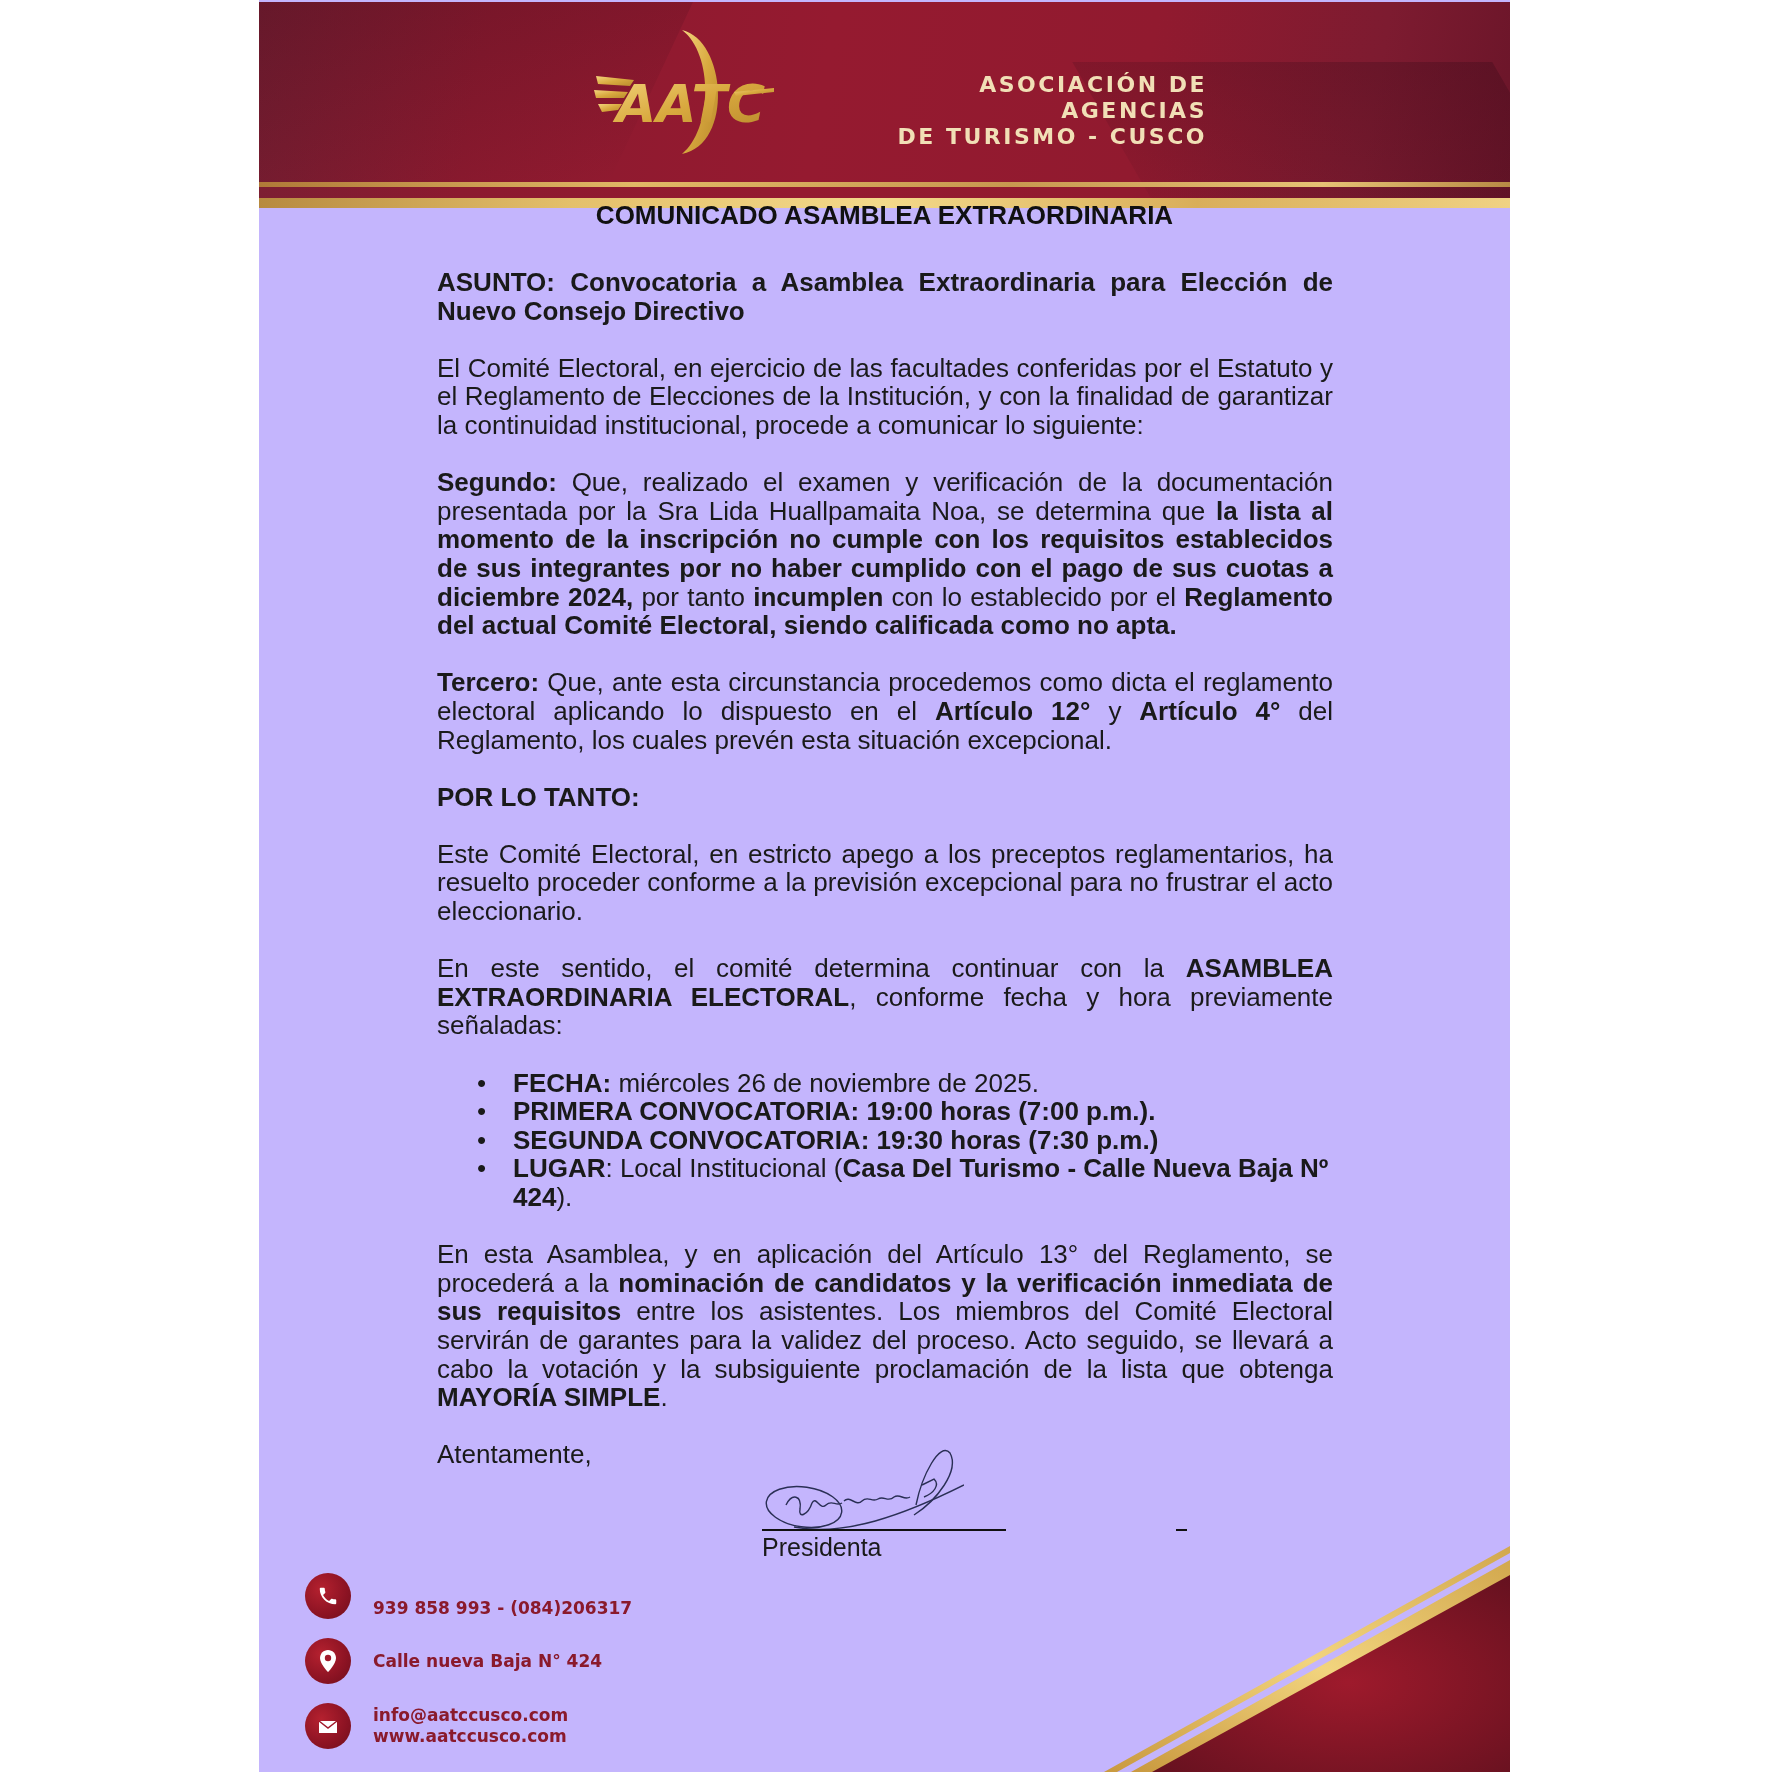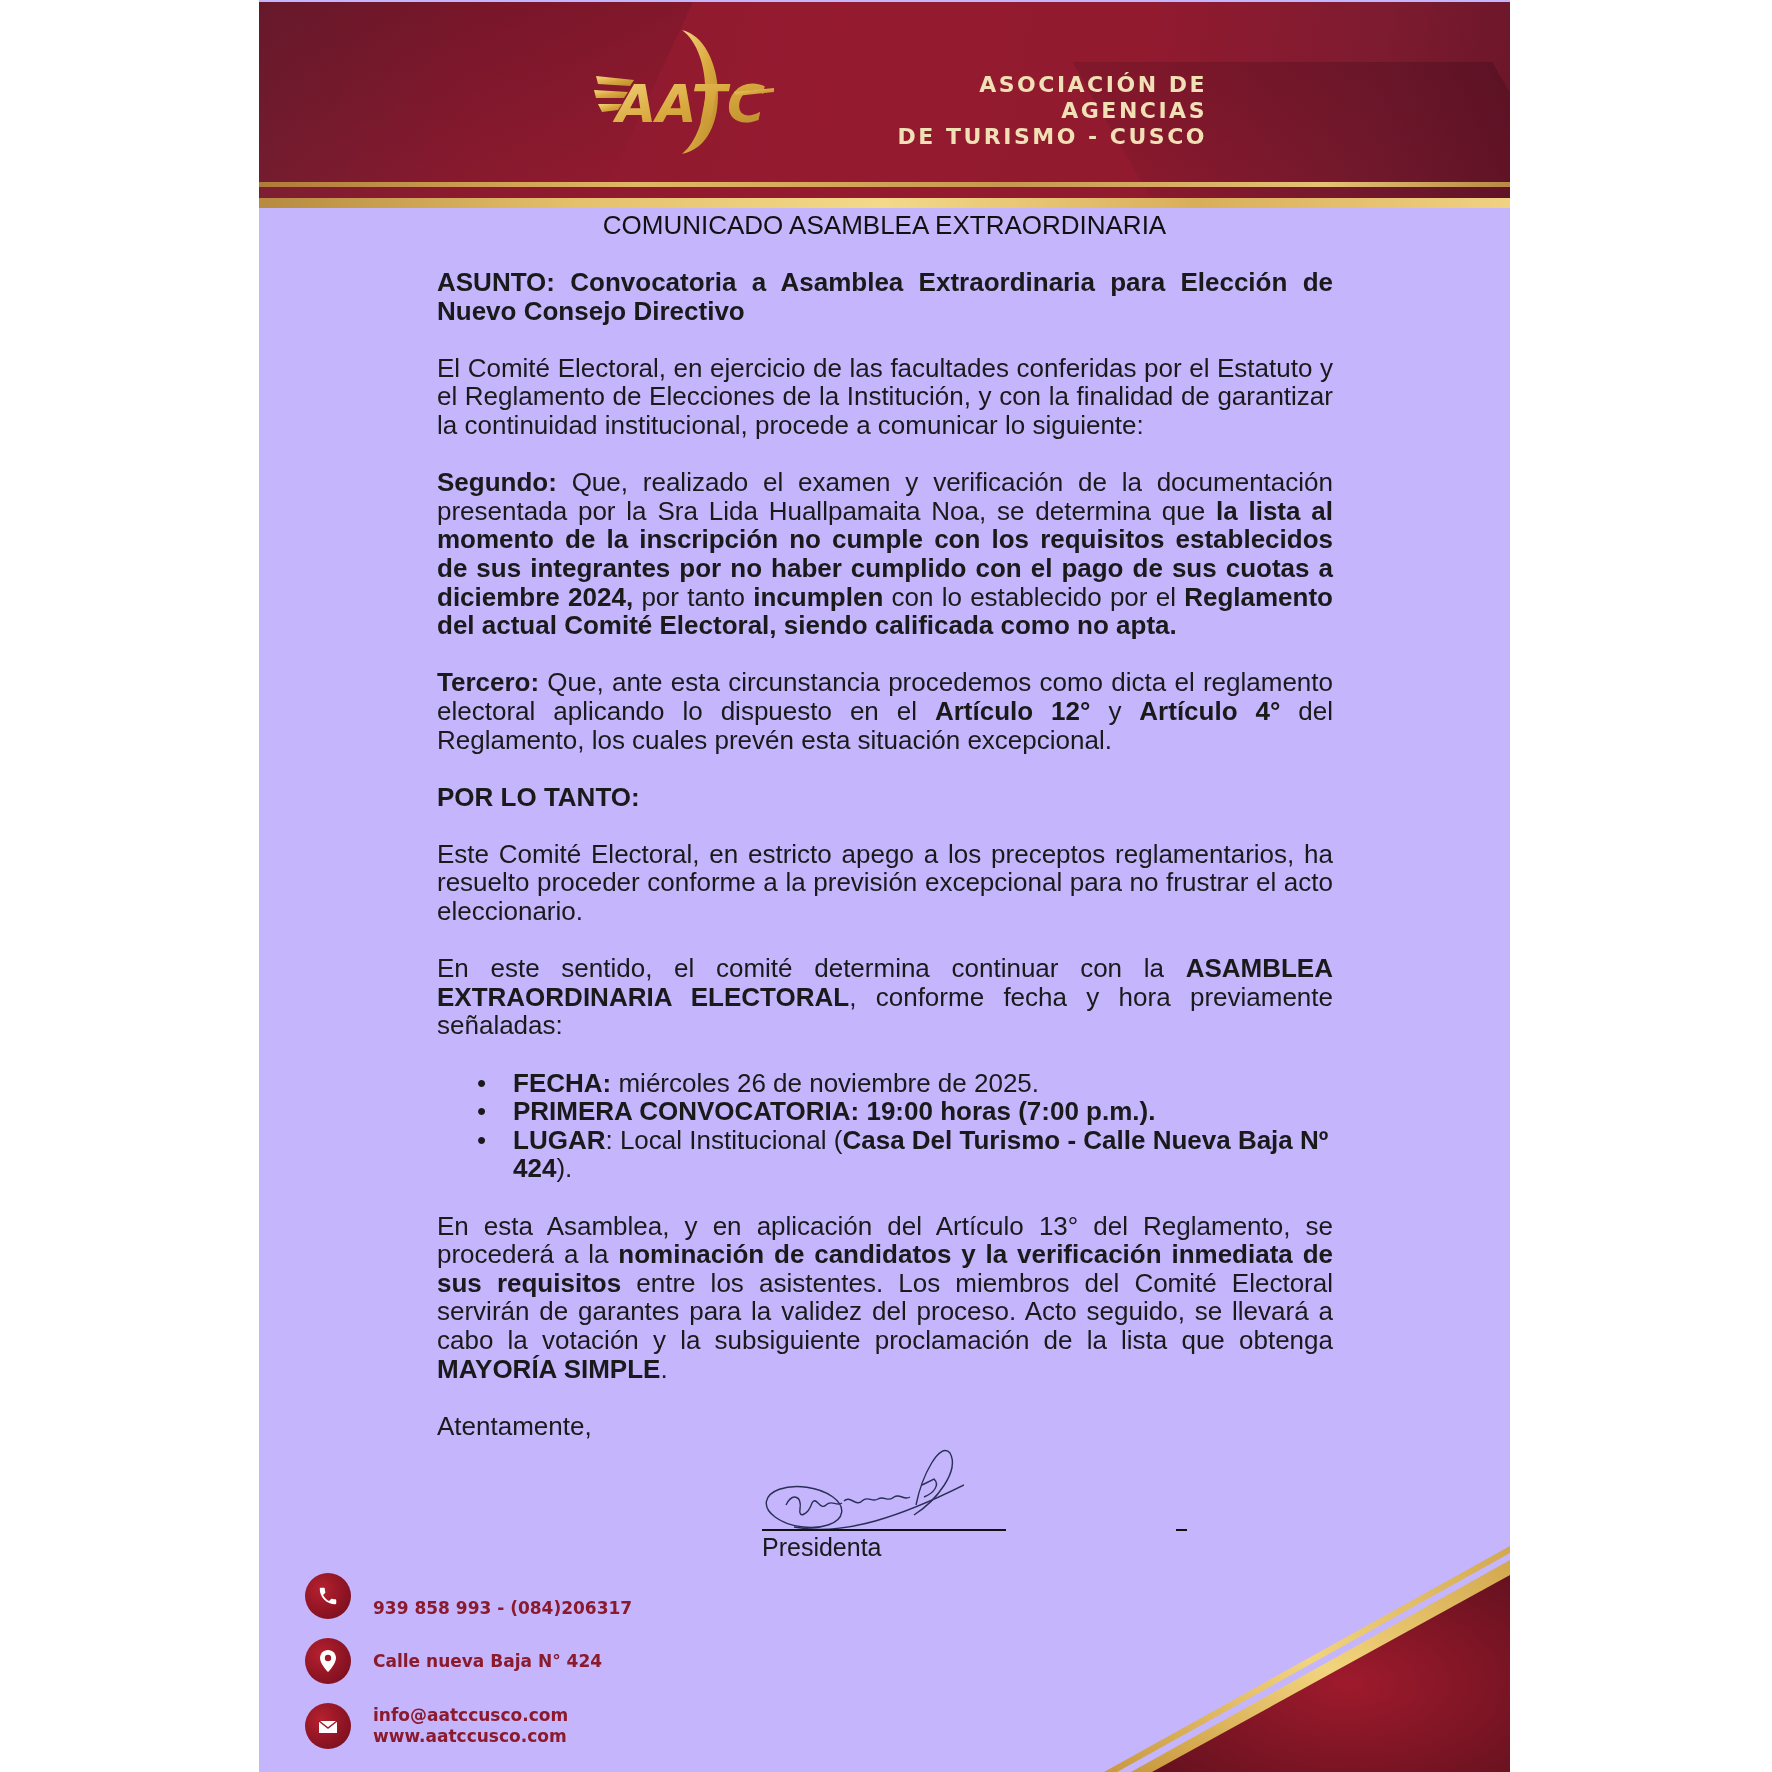--- a/index.html
+++ b/index.html
@@ -18,22 +18,22 @@
             background: linear-gradient(90deg,#b07a38,#e1b866 30%,#c89850 60%,#e6c275 85%,#b88a45); }
   .stripe-thick { position:absolute; left:0; top:196px; width:100%; height:11px;
             background: linear-gradient(90deg,#b78a3f,#e4c06b 25%,#f3d98a 50%,#d9ae5a 75%,#f0d283); }
 
   .logo { position:absolute; left:335px; top:24px; width:180px; height:132px; }
   .org-name { position:absolute; left:568px; top:70px; width:380px; text-align:right;
               color:#f1dfb6; font-family:"DejaVu Sans", sans-serif; font-weight:bold; font-size:22px;
               letter-spacing:2.5px; line-height:26px; }
 
   
-  .doc-title { position:absolute; left:0; top:210px; width:1251px; text-align:center;
-               font-size:26px; font-weight:normal; color:#111; }
+  .doc-title { position:absolute; left:0; top:200px; width:1251px; text-align:center;
+               font-size:26px; font-weight:bold; color:#111; }
   .content { position:absolute; left:178px; top:268px; width:896px;
              font-size:26px; line-height:28.6px; color:#1a1a1a; }
   .content p { margin:0 0 28.6px 0; text-align:justify; }
   .content b { font-weight:bold; }
   .bullets { list-style:none; margin:0 0 28.6px 0; padding:0 0 0 40px; }
   .bullets li { position:relative; padding-left:36px; }
   .bullets li::before { content:"•"; position:absolute; left:0; top:0; }
 
   
   .signature { position:absolute; left:505px; top:1445px; width:200px; height:90px; }
@@ -101,20 +101,21 @@
 
     <p><b>POR LO TANTO:</b></p>
 
     <p>Este Comité Electoral, en estricto apego a los preceptos reglamentarios, ha resuelto proceder conforme a la previsión excepcional para no frustrar el acto eleccionario.</p>
 
     <p><span>En este sentido, el comité determina continuar con la </span><b>ASAMBLEA EXTRAORDINARIA ELECTORAL</b><span>, conforme fecha y hora previamente señaladas:</span></p>
 
     <ul class="bullets">
       <li><b>FECHA:</b><span> miércoles 26 de noviembre de 2025.</span></li>
       <li><b>PRIMERA CONVOCATORIA:</b><b> 19:00 horas (7:00 p.m.).</b></li>
+      <li><b>SEGUNDA CONVOCATORIA:</b><b> 19:30 horas (7:30 p.m.)</b></li>
       <li><b>LUGAR</b><span>: Local Institucional (</span><b>Casa Del Turismo - Calle Nueva Baja Nº 424</b><span>).</span></li>
     </ul>
 
     <p><span>En esta Asamblea, y en aplicación del Artículo 13° del Reglamento, se procederá a la </span><b>nominación de candidatos y la verificación inmediata de sus requisitos</b><span> entre los asistentes. Los miembros del Comité Electoral servirán de garantes para la validez del proceso. Acto seguido, se llevará a cabo la votación y la subsiguiente proclamación de la lista que obtenga </span><b>MAYORÍA SIMPLE</b><span>.</span></p>
 
 
     <p>Atentamente,</p>
   </div>
 
   <svg class="signature" viewBox="0 0 200 90">

